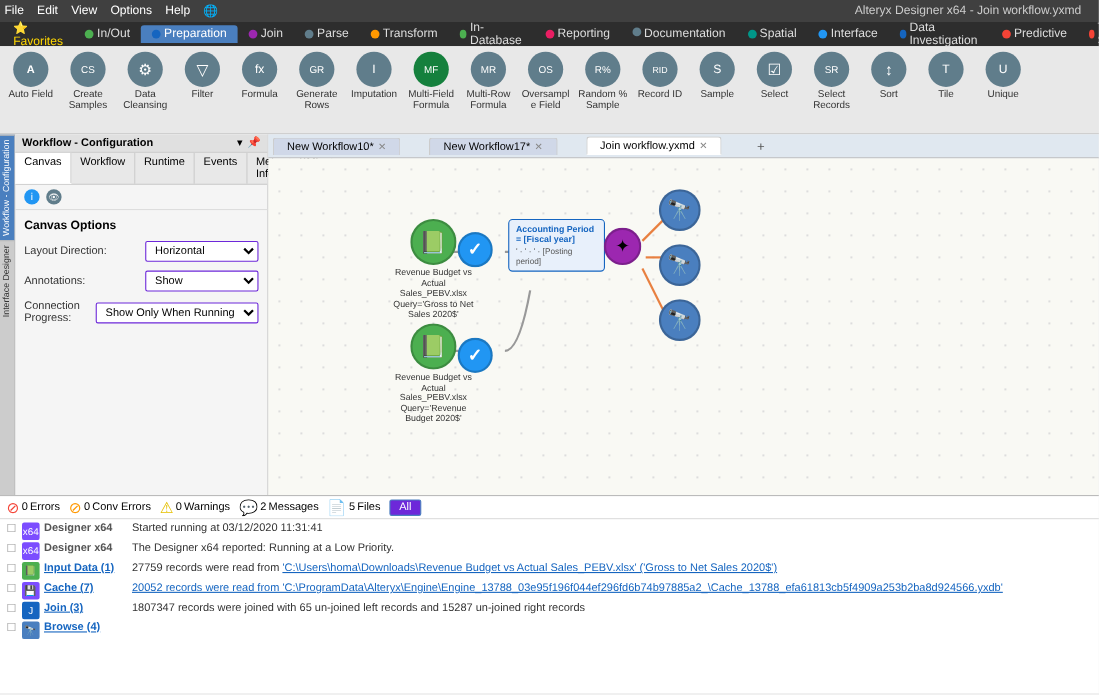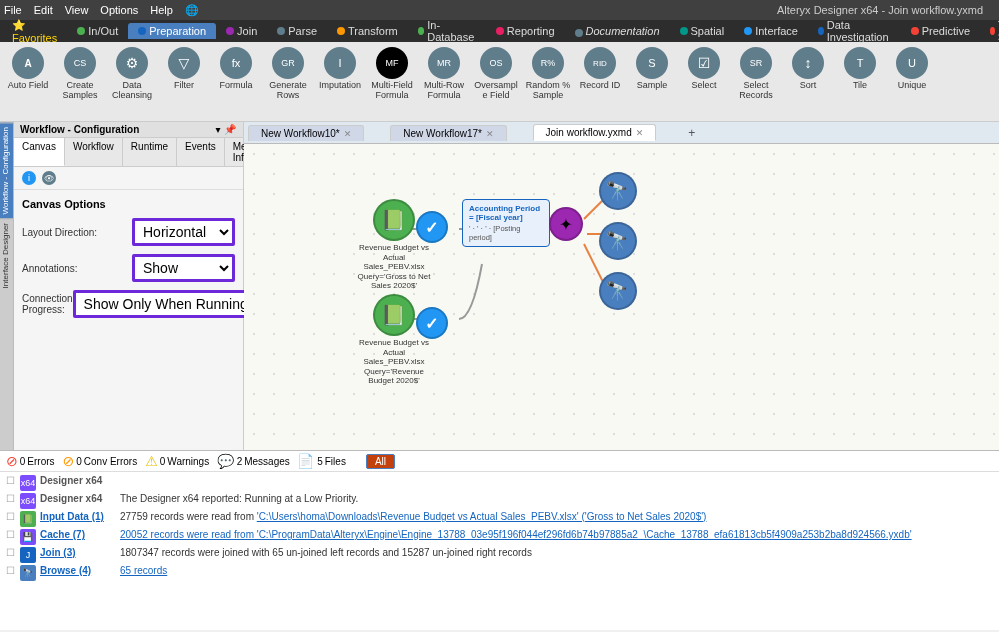--- a/index.html
+++ b/index.html
@@ -27,21 +27,21 @@
     .config-header { background: #e0e0e0; border-bottom: 1px solid #ccc; padding: 2px 6px; display: flex; align-items: center; justify-content: space-between; font-size: 10px; }
     .config-header-title { font-weight: bold; }
     .config-header-icons { display: flex; gap: 4px; }
     .config-tabs { display: flex; background: #e8e8e8; border-bottom: 1px solid #ccc; }
     .config-tab { padding: 3px 8px; font-size: 10px; cursor: pointer; border-right: 1px solid #ccc; }
     .config-tab.active { background: #fff; border-bottom: 1px solid #fff; }
     .config-content { padding: 8px; flex: 1; }
     .config-section-title { font-weight: bold; margin-bottom: 8px; font-size: 11px; }
     .config-row { display: flex; align-items: center; margin-bottom: 8px; }
     .config-label { width: 110px; font-size: 10px; color: #333; }
-    .config-select { flex: 1; border: 3px solid #6d28d9; background: #fff; padding: 2px 4px; font-size: 14px; border-radius: 2px; }
+    .config-select { flex: 1; border: 1px solid #6d28d9; background: #fff; padding: 2px 4px; font-size: 10px; border-radius: 2px; }
     
     
     .canvas-area { flex: 1; background: #f9f9f4; background-image: radial-gradient(circle, #ddd 1px, transparent 1px); background-size: 20px 20px; position: relative; overflow: hidden; }
     
     
     .wf-node { position: absolute; display: flex; flex-direction: column; align-items: center; }
     .wf-icon { width: 38px; height: 38px; border-radius: 50%; display: flex; align-items: center; justify-content: center; font-size: 18px; border: 2px solid rgba(0,0,0,0.2); cursor: pointer; }
     .wf-label { font-size: 8px; color: #333; text-align: center; max-width: 80px; line-height: 1.2; margin-top: 2px; }
     
     
@@ -53,21 +53,21 @@
     .canvas-tab.active { background: #fff; border-bottom: 1px solid #fff; }
     .canvas-tab-close { margin-left: 4px; color: #888; font-size: 9px; }
     .canvas-tab-add { padding: 2px 6px; font-size: 12px; cursor: pointer; color: #555; }
     
     
     .bottom-panel { height: 180px; background: #fff; border-top: 1px solid #bbb; display: flex; flex-direction: column; }
     .bottom-header { background: #e0e0e0; border-bottom: 1px solid #bbb; padding: 2px 6px; font-size: 10px; font-weight: bold; display: flex; align-items: center; }
     .results-toolbar { display: flex; align-items: center; padding: 2px 6px; border-bottom: 1px solid #ddd; gap: 8px; }
     .result-badge { display: flex; align-items: center; gap: 2px; font-size: 10px; }
     .result-tab-btn { padding: 1px 8px; font-size: 10px; background: #e0e0e0; border: 1px solid #bbb; border-radius: 2px; cursor: pointer; }
-    .result-tab-btn.active { background: #c2410c; color: #fff; border-color: #4a7fbf; margin-left: 12px; }
+    .result-tab-btn.active { background: #6d28d9; color: #fff; border-color: #4a7fbf; }
     .log-area { flex: 1; overflow-y: auto; padding: 2px 0; }
     .log-row { display: flex; align-items: flex-start; padding: 1px 6px; font-size: 10px; min-height: 16px; }
     .log-check { width: 14px; color: #999; flex-shrink: 0; }
     .log-icon { width: 16px; height: 16px; border-radius: 2px; margin-right: 4px; flex-shrink: 0; display: flex; align-items: center; justify-content: center; font-size: 9px; }
     .log-src { width: 80px; flex-shrink: 0; color: #555; font-weight: bold; }
     .log-msg { flex: 1; color: #333; }
     .log-link { color: #1565c0; text-decoration: underline; cursor: pointer; }
     
     .icon-book { background: #4caf50; color: #fff; }
     .icon-db { background: #7c4dff; color: #fff; }
@@ -94,21 +94,21 @@
 
 <div class="toolbar-tabs">
   <div class="toolbar-tab fav">⭐ Favorites</div>
   <div class="toolbar-tab" style="display:flex;align-items:center;"><span style="width:8px;height:8px;border-radius:50%;background:#4caf50;margin-right:3px;display:inline-block;"></span>In/Out</div>
   <div class="toolbar-tab active" style="display:flex;align-items:center;"><span style="width:8px;height:8px;border-radius:50%;background:#1565c0;margin-right:3px;display:inline-block;"></span>Preparation</div>
   <div class="toolbar-tab" style="display:flex;align-items:center;"><span style="width:8px;height:8px;border-radius:50%;background:#9c27b0;margin-right:3px;display:inline-block;"></span>Join</div>
   <div class="toolbar-tab" style="display:flex;align-items:center;"><span style="width:8px;height:8px;border-radius:50%;background:#607d8b;margin-right:3px;display:inline-block;"></span>Parse</div>
   <div class="toolbar-tab" style="display:flex;align-items:center;"><span style="width:8px;height:8px;border-radius:50%;background:#ff9800;margin-right:3px;display:inline-block;"></span>Transform</div>
   <div class="toolbar-tab" style="display:flex;align-items:center;"><span style="width:8px;height:8px;border-radius:50%;background:#4caf50;margin-right:3px;display:inline-block;"></span>In-Database</div>
   <div class="toolbar-tab" style="display:flex;align-items:center;"><span style="width:8px;height:8px;border-radius:50%;background:#e91e63;margin-right:3px;display:inline-block;"></span>Reporting</div>
-  <div class="toolbar-tab" style="display:flex;align-items:flex-end;font-style:italic;"><span style="width:8px;height:8px;border-radius:50%;background:#607d8b;margin-right:3px;display:inline-block;"></span>Documentation</div>
+  <div class="toolbar-tab" style="display:flex;align-items:flex-start;"><span style="width:8px;height:8px;border-radius:50%;background:#607d8b;margin-right:3px;display:inline-block;"></span>Documentation</div>
   <div class="toolbar-tab" style="display:flex;align-items:center;"><span style="width:8px;height:8px;border-radius:50%;background:#009688;margin-right:3px;display:inline-block;"></span>Spatial</div>
   <div class="toolbar-tab" style="display:flex;align-items:center;"><span style="width:8px;height:8px;border-radius:50%;background:#2196f3;margin-right:3px;display:inline-block;"></span>Interface</div>
   <div class="toolbar-tab" style="display:flex;align-items:center;"><span style="width:8px;height:8px;border-radius:50%;background:#1565c0;margin-right:3px;display:inline-block;"></span>Data Investigation</div>
   <div class="toolbar-tab" style="display:flex;align-items:center;"><span style="width:8px;height:8px;border-radius:50%;background:#f44336;margin-right:3px;display:inline-block;"></span>Predictive</div>
   <div class="toolbar-tab" style="display:flex;align-items:center;"><span style="width:8px;height:8px;border-radius:50%;background:#f44336;margin-right:3px;display:inline-block;"></span>Time Series</div>
 
 </div>
 
 <div class="main-toolbar">
   <div class="tool-item">
@@ -133,21 +133,21 @@
   </div>
   <div class="tool-item">
     <div class="tool-icon" style="background:#607d8b;font-size:9px;">GR</div>
     <span class="tool-label">Generate Rows</span>
   </div>
   <div class="tool-item">
     <div class="tool-icon" style="background:#607d8b;font-size:11px;">I</div>
     <span class="tool-label">Imputation</span>
   </div>
   <div class="tool-item">
-    <div class="tool-icon" style="background:#000000;font-size:9px;">MF</div>
+    <div class="tool-icon" style="background:#15803d;font-size:9px;">MF</div>
     <span class="tool-label">Multi-Field Formula</span>
   </div>
   <div class="tool-item">
     <div class="tool-icon" style="background:#607d8b;font-size:9px;">MR</div>
     <span class="tool-label">Multi-Row Formula</span>
   </div>
   <div class="tool-item">
     <div class="tool-icon" style="background:#607d8b;font-size:9px;">OS</div>
     <span class="tool-label">Oversample Field</span>
   </div>
@@ -339,20 +339,21 @@
         <span>Files</span>
       </div>
       <div class="result-tab-btn active">All</div>
     </div>
     <div class="log-area">
 
       <div class="log-row">
         <span class="log-check">☐</span>
         <div class="log-icon icon-db">x64</div>
         <span class="log-src">Designer x64</span>
+        <span class="log-msg">Started running at 03/12/2020 11:31:41</span>
       </div>
 
       <div class="log-row">
         <span class="log-check">☐</span>
         <div class="log-icon icon-db">x64</div>
         <span class="log-src">Designer x64</span>
         <span class="log-msg">The Designer x64 reported: Running at a Low Priority.</span>
       </div>
 
       <div class="log-row">
@@ -373,18 +374,17 @@
         <span class="log-check">☐</span>
         <div class="log-icon icon-join">J</div>
         <span class="log-src" style="color:#1565c0;text-decoration:underline;cursor:pointer;">Join (3)</span>
         <span class="log-msg">1807347 records were joined with 65 un-joined left records and 15287 un-joined right records</span>
       </div>
 
       <div class="log-row">
         <span class="log-check">☐</span>
         <div class="log-icon icon-bino">🔭</div>
         <span class="log-src" style="color:#1565c0;text-decoration:underline;cursor:pointer;">Browse (4)</span>
-        <span class="log-msg"><a href="#" class="log-link">65 records</a></span>
       </div>
 
     </div>
   </div>
 </div>
 
 </body></html>

